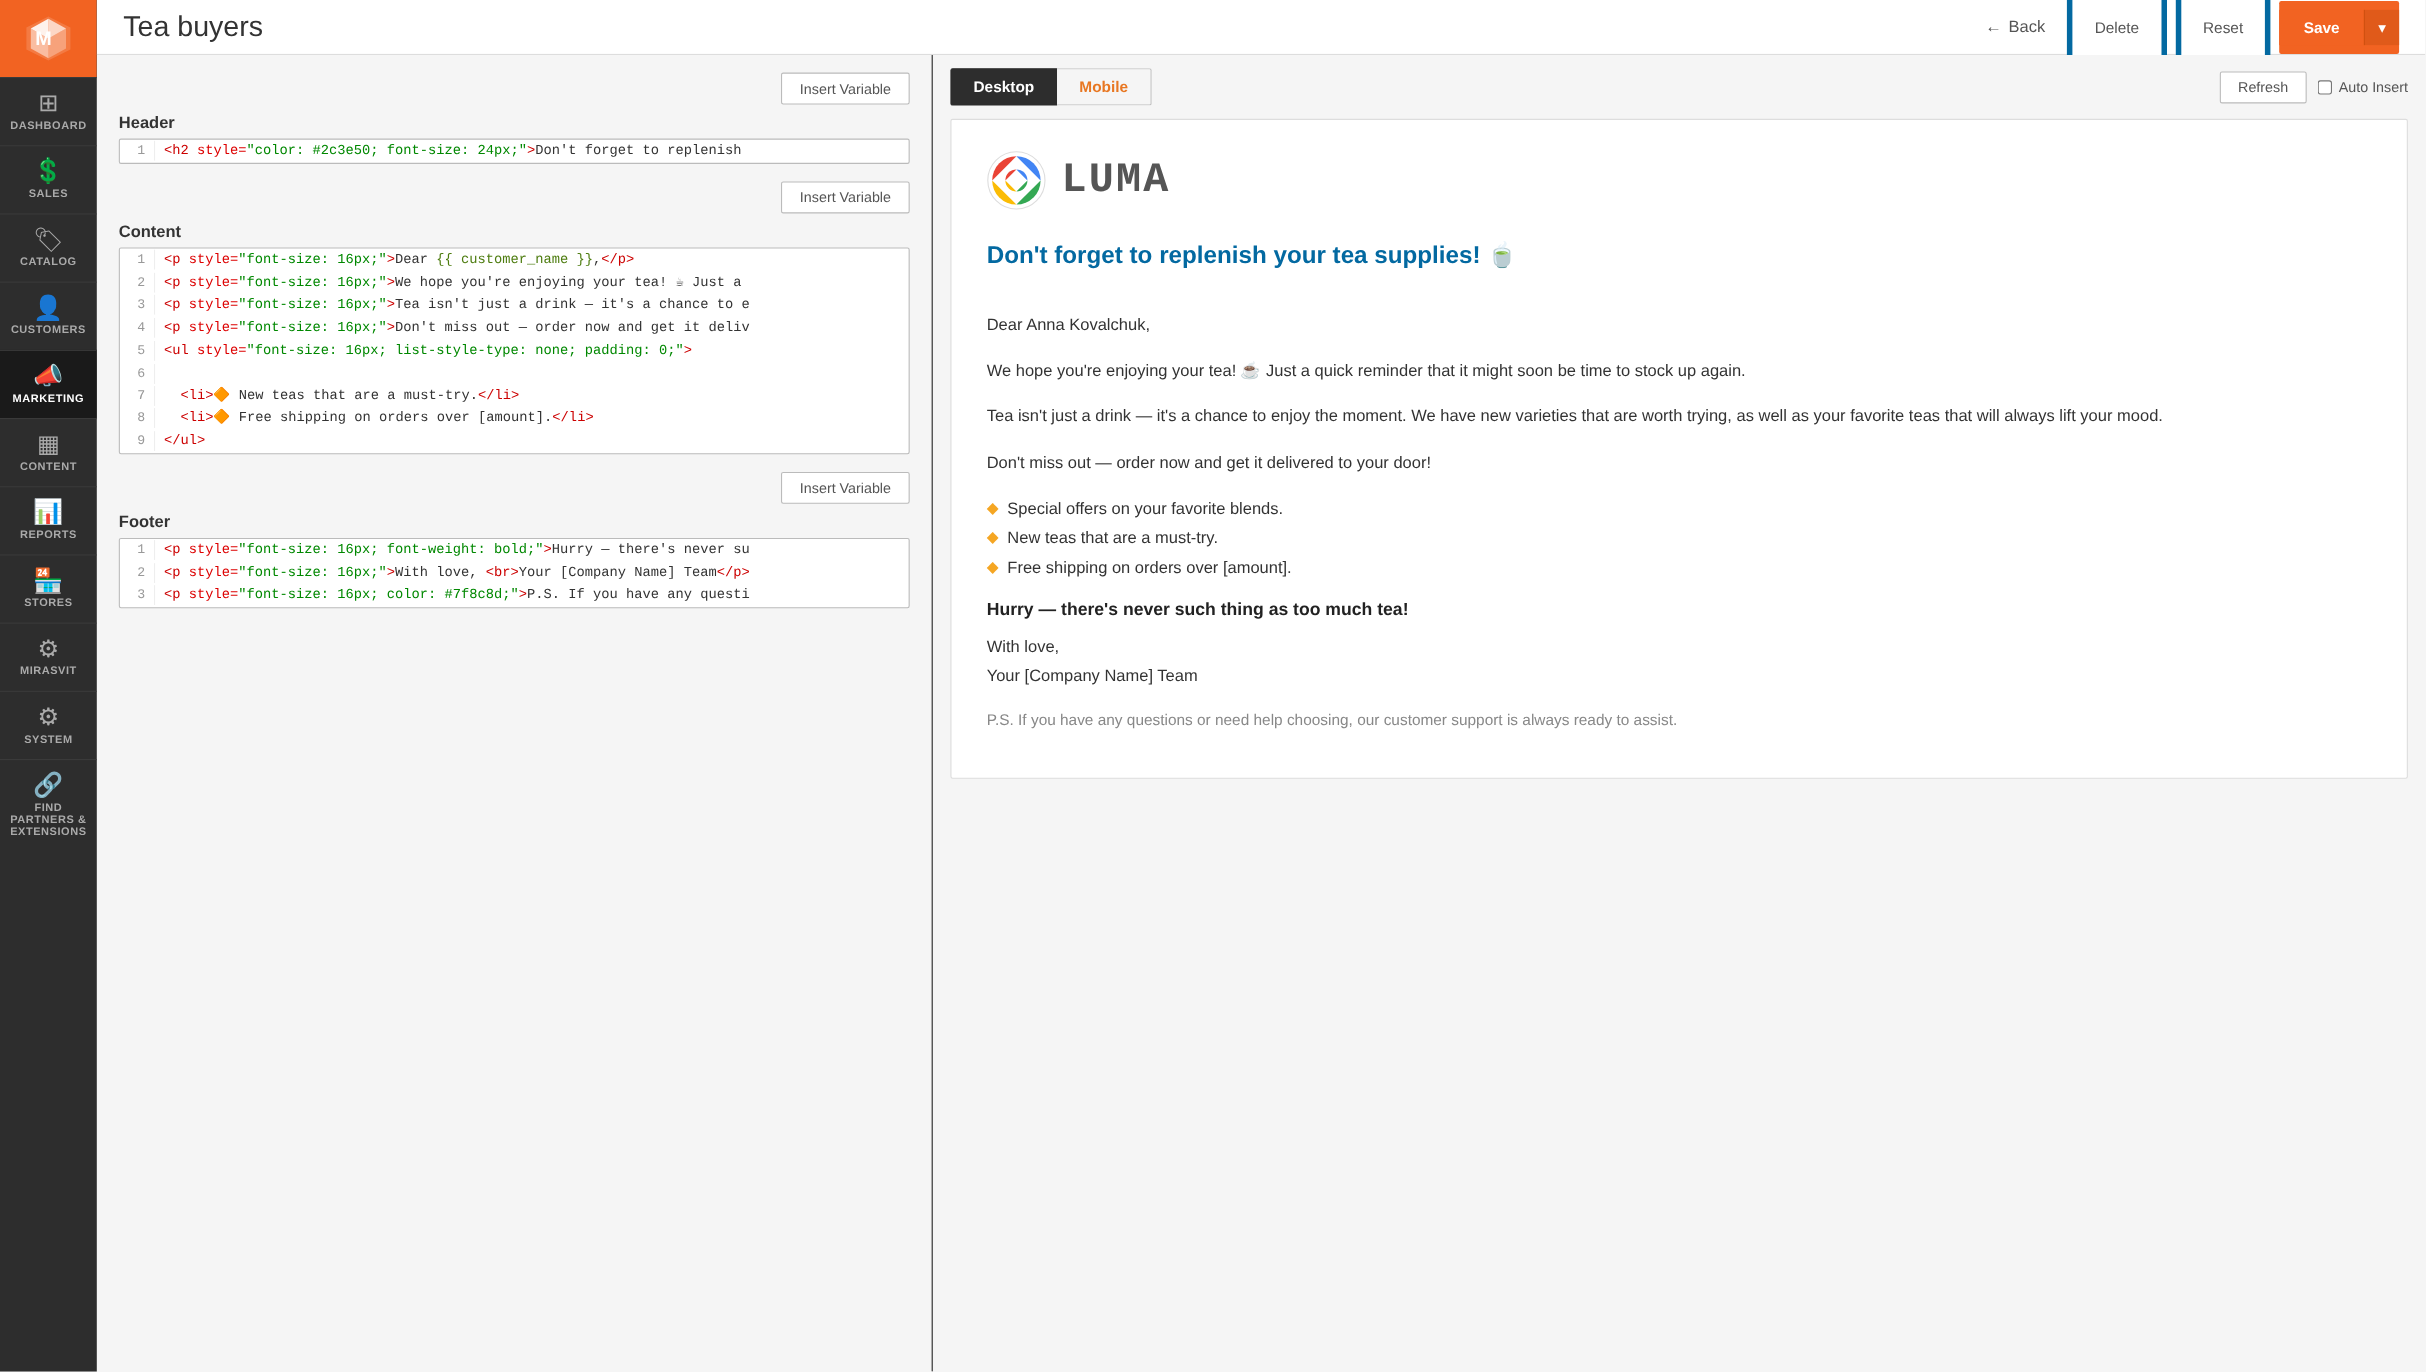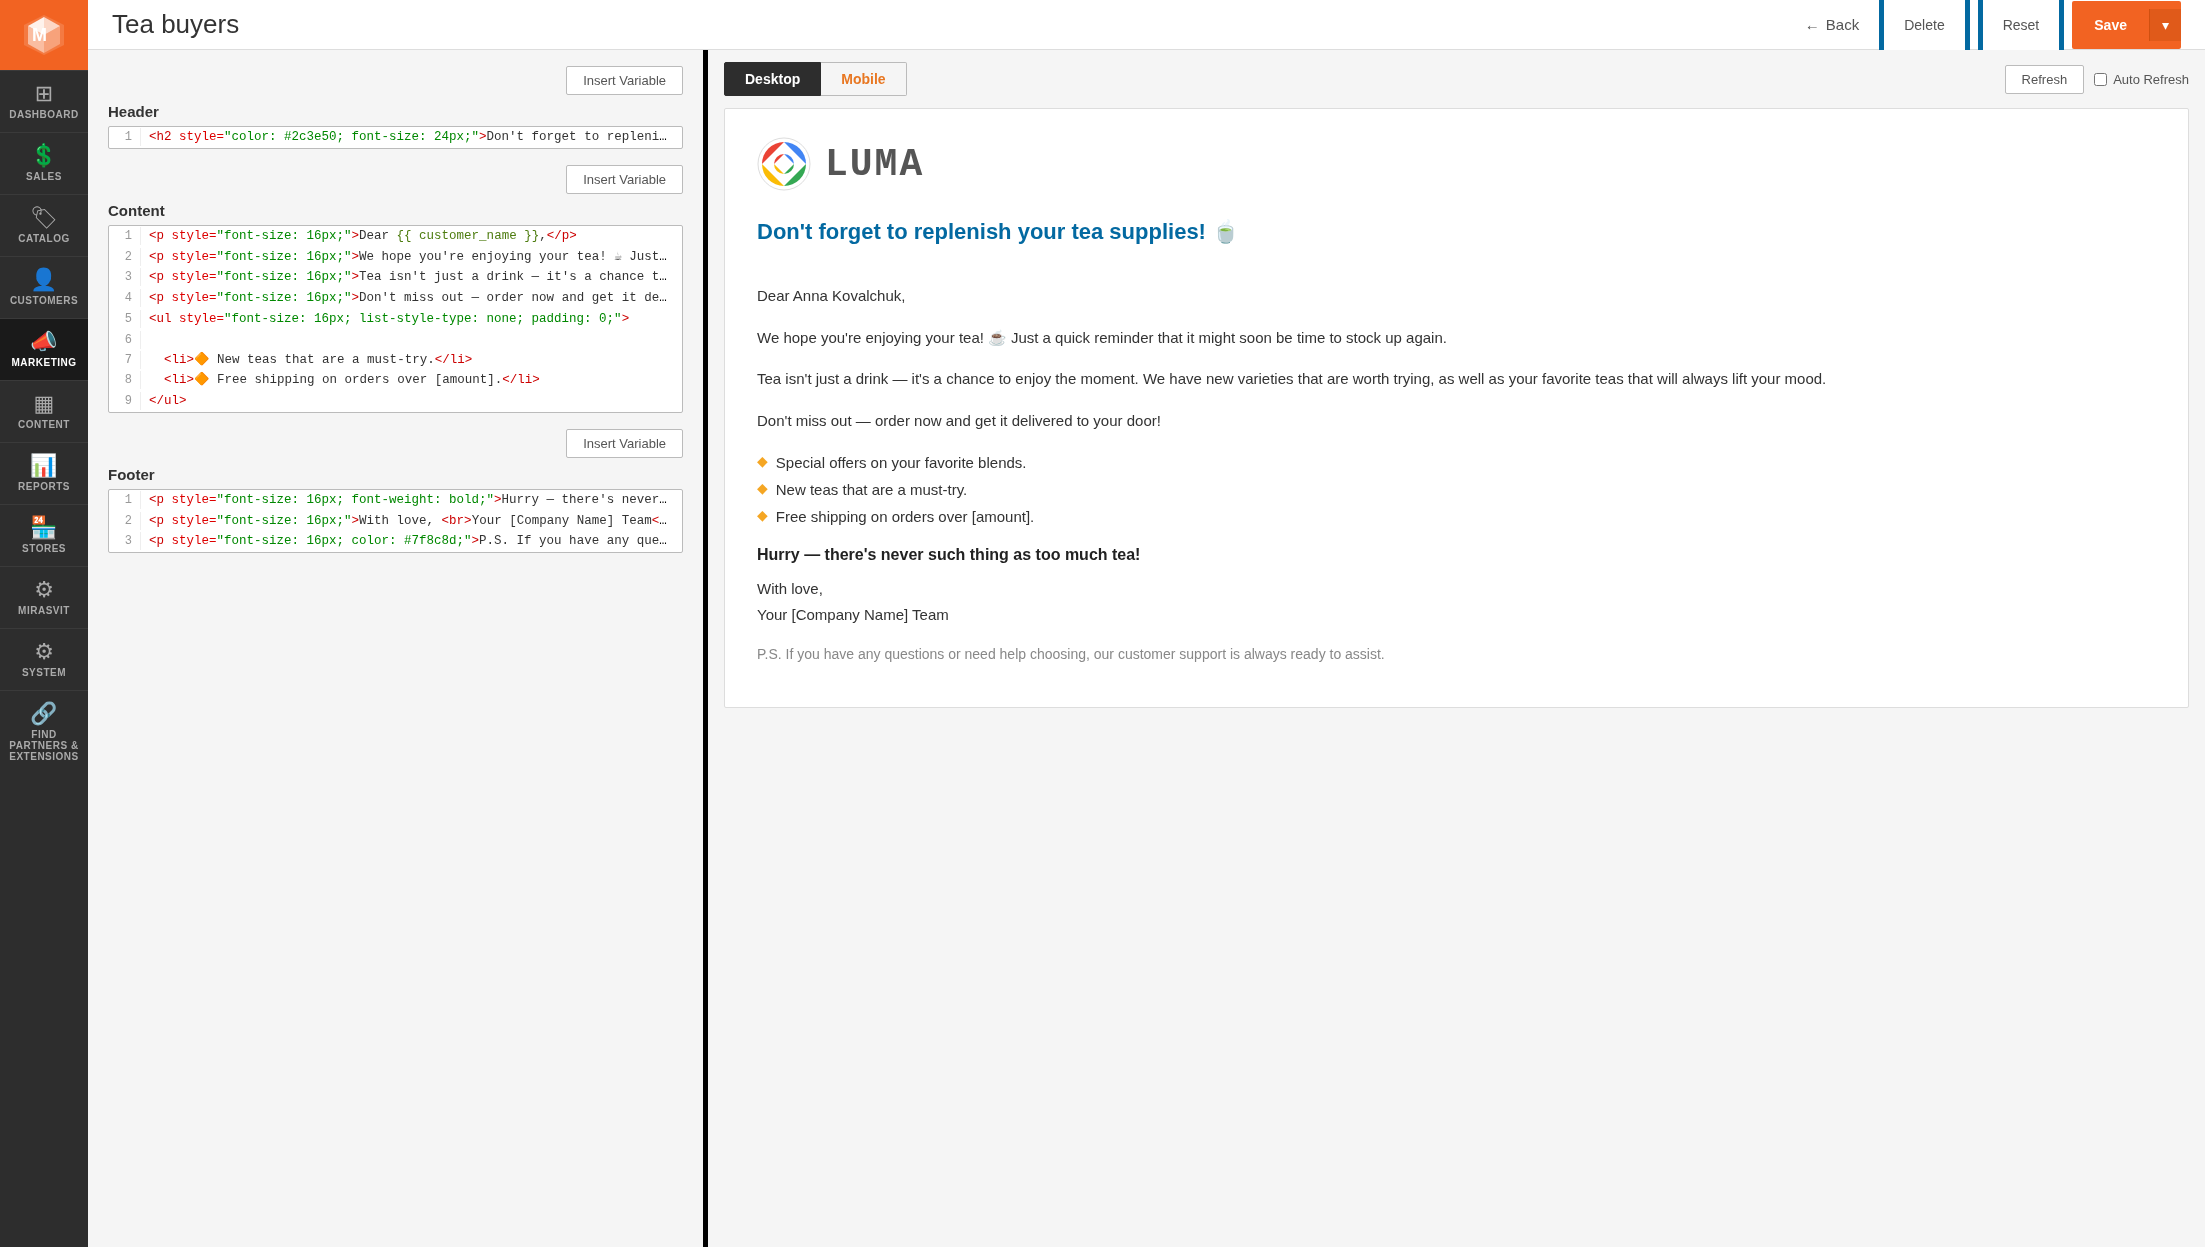--- a/index.html
+++ b/index.html
@@ -96,26 +96,26 @@
 
     
     .content-area {
       display: flex;
       flex: 1;
       overflow: hidden;
     }
 
     
     .editor-panel {
-      width: 620px;
+      width: 760px;
       flex-shrink: 0;
       background: #f5f5f5;
       overflow-y: auto;
       padding: 16px 20px;
-      border-right: 5px solid #000000;
+      border-right: 1px solid #000000;
     }
 
     .insert-variable-row {
       display: flex;
       justify-content: flex-end;
       margin-bottom: 8px;
     }
     .btn-insert-var {
       background: #fff;
       border: 1px solid #bbb;
@@ -437,21 +437,21 @@
     </div>
 
     <div class="preview-panel">
       <div class="preview-toolbar">
         <button class="tab-btn tab-btn-desktop active">Desktop</button>
         <button class="tab-btn tab-btn-mobile">Mobile</button>
         <div class="preview-toolbar-spacer"></div>
         <button class="btn-refresh">Refresh</button>
         <label class="auto-refresh-label">
           <input type="checkbox" style="">
-          <span>Auto Refresh</span>
+          <span>Auto Insert</span>
         </label>
       </div>
 
       <div class="email-preview">
 
         <div class="email-logo-area">
           <svg class="luma-logo-svg" viewBox="0 0 54 54" xmlns="http://www.w3.org/2000/svg">
             <circle cx="27" cy="27" r="26" fill="none" stroke="#ddd" stroke-width="1"></circle>
 
             <path d="M27 5 A22 22 0 0 1 49 27" stroke="none" fill="#4285f4"></path>

